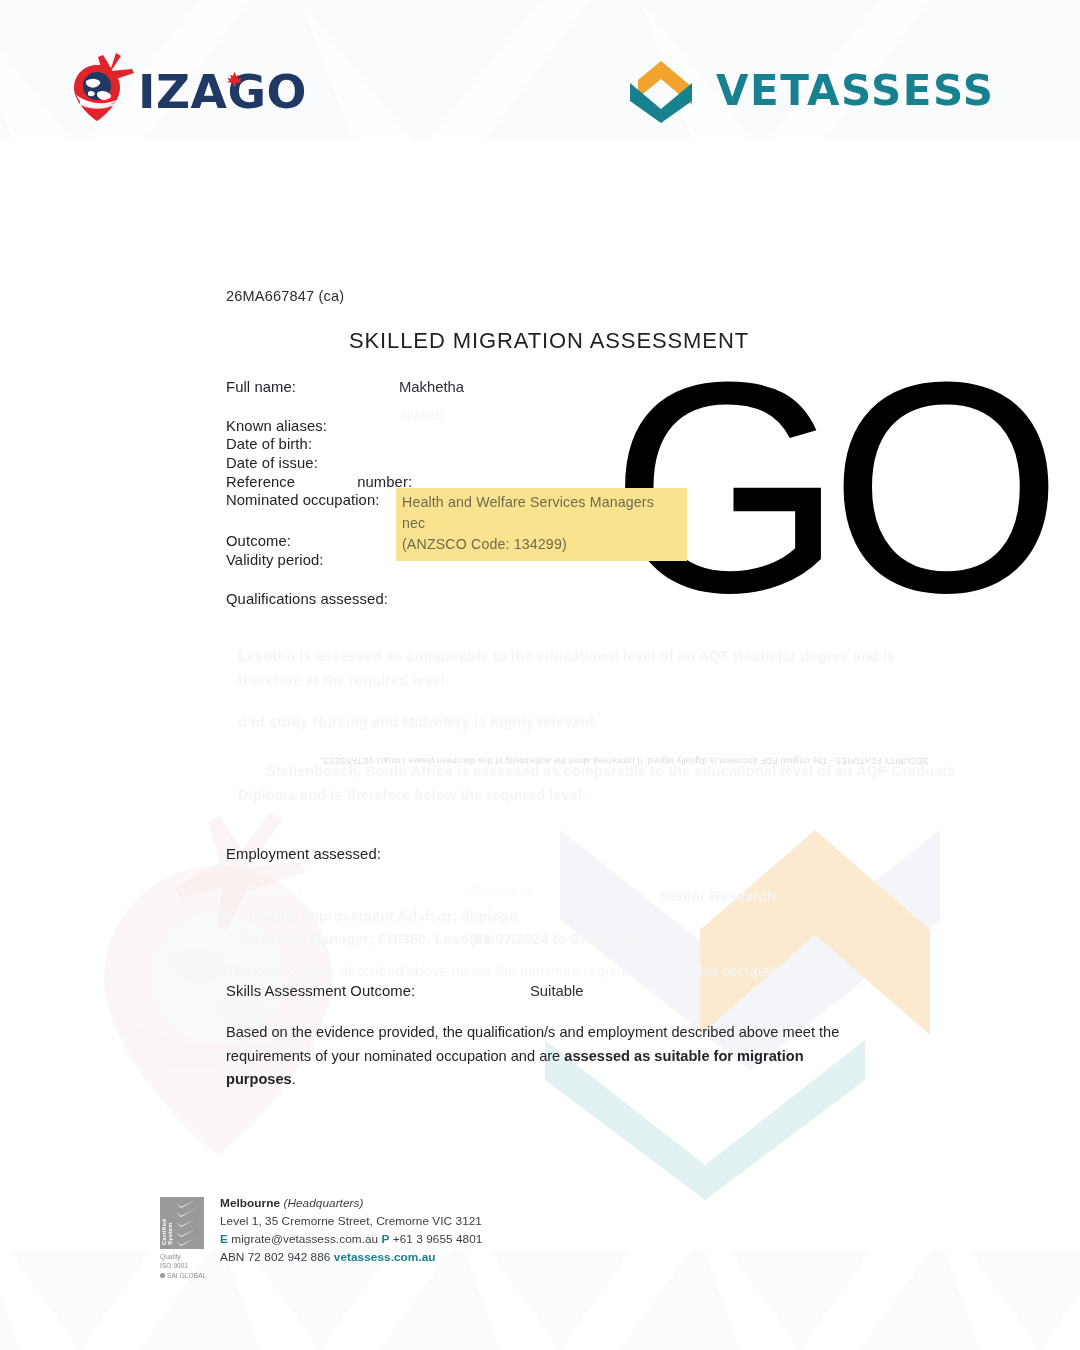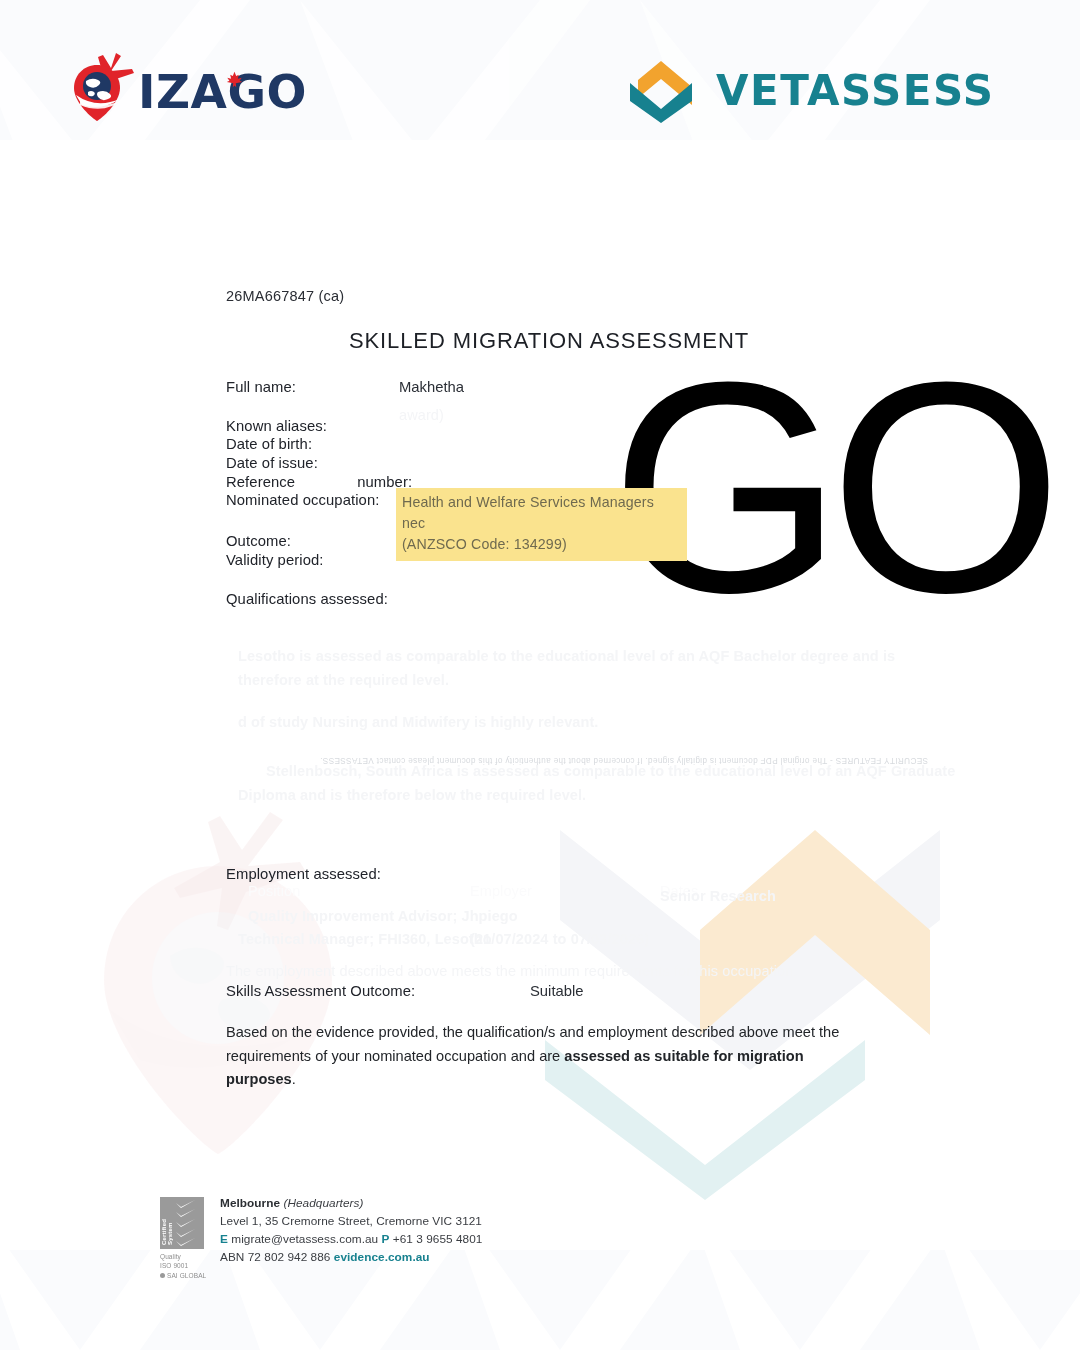--- a/index.html
+++ b/index.html
@@ -169,21 +169,21 @@
 
   .label-fullname  { top: 379px; }
   .label-aliases   { top: 418px; }
   .label-dob       { top: 436px; }
   .label-doi       { top: 455px; }
   .label-refnum    { top: 474px; }
   .label-nomocc    { top: 492px; }
   .label-outcome   { top: 533px; }
   .label-validity  { top: 552px; }
   .label-quals     { top: 591px; }
-  .label-emp       { top: 846px; margin-top: 20px; }
+  .label-emp       { top: 846px; }
   .label-saoutcome { top: 983px; }
 
   .val-fullname { left: 399px; top: 379px; }
   .val-saoutcome { left: 530px; top: 983px; }
 
   .refnum-gap { display: inline-block; width: 62px; }
 
   .highlight-box {
     position: absolute;
     left: 396px; top: 488px;
@@ -477,16 +477,16 @@
     </div>
     <div>Level 1, 35 Cremorne Street, Cremorne VIC 3121</div>
     <div>
       <span class="teal">E</span>
       <span>migrate@vetassess.com.au</span>
       <span class="teal">P</span>
       <span>+61 3 9655 4801</span>
     </div>
     <div>
       <span>ABN 72 802 942 886</span>
-      <span class="teal-link">evidence.com.au</span>
+      <span class="teal-link">vetassess.com.au</span>
     </div>
   </div>
 </div>
 
 </body></html>

